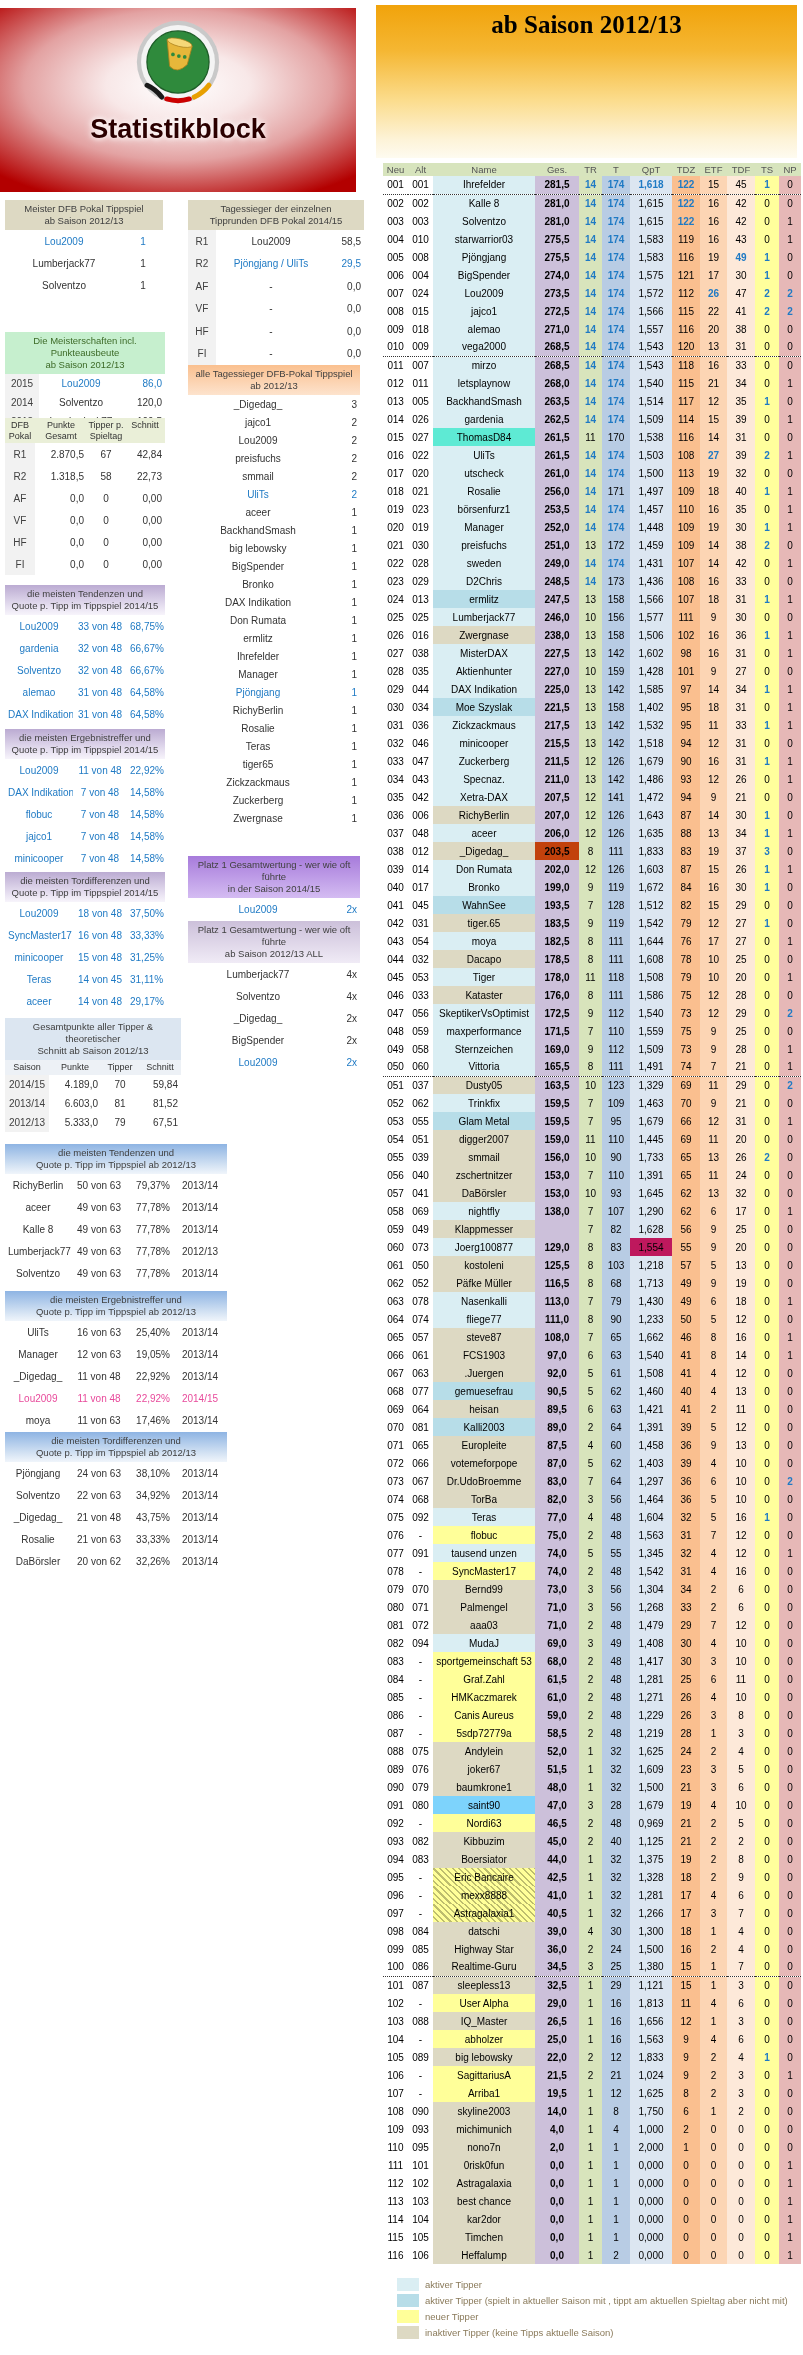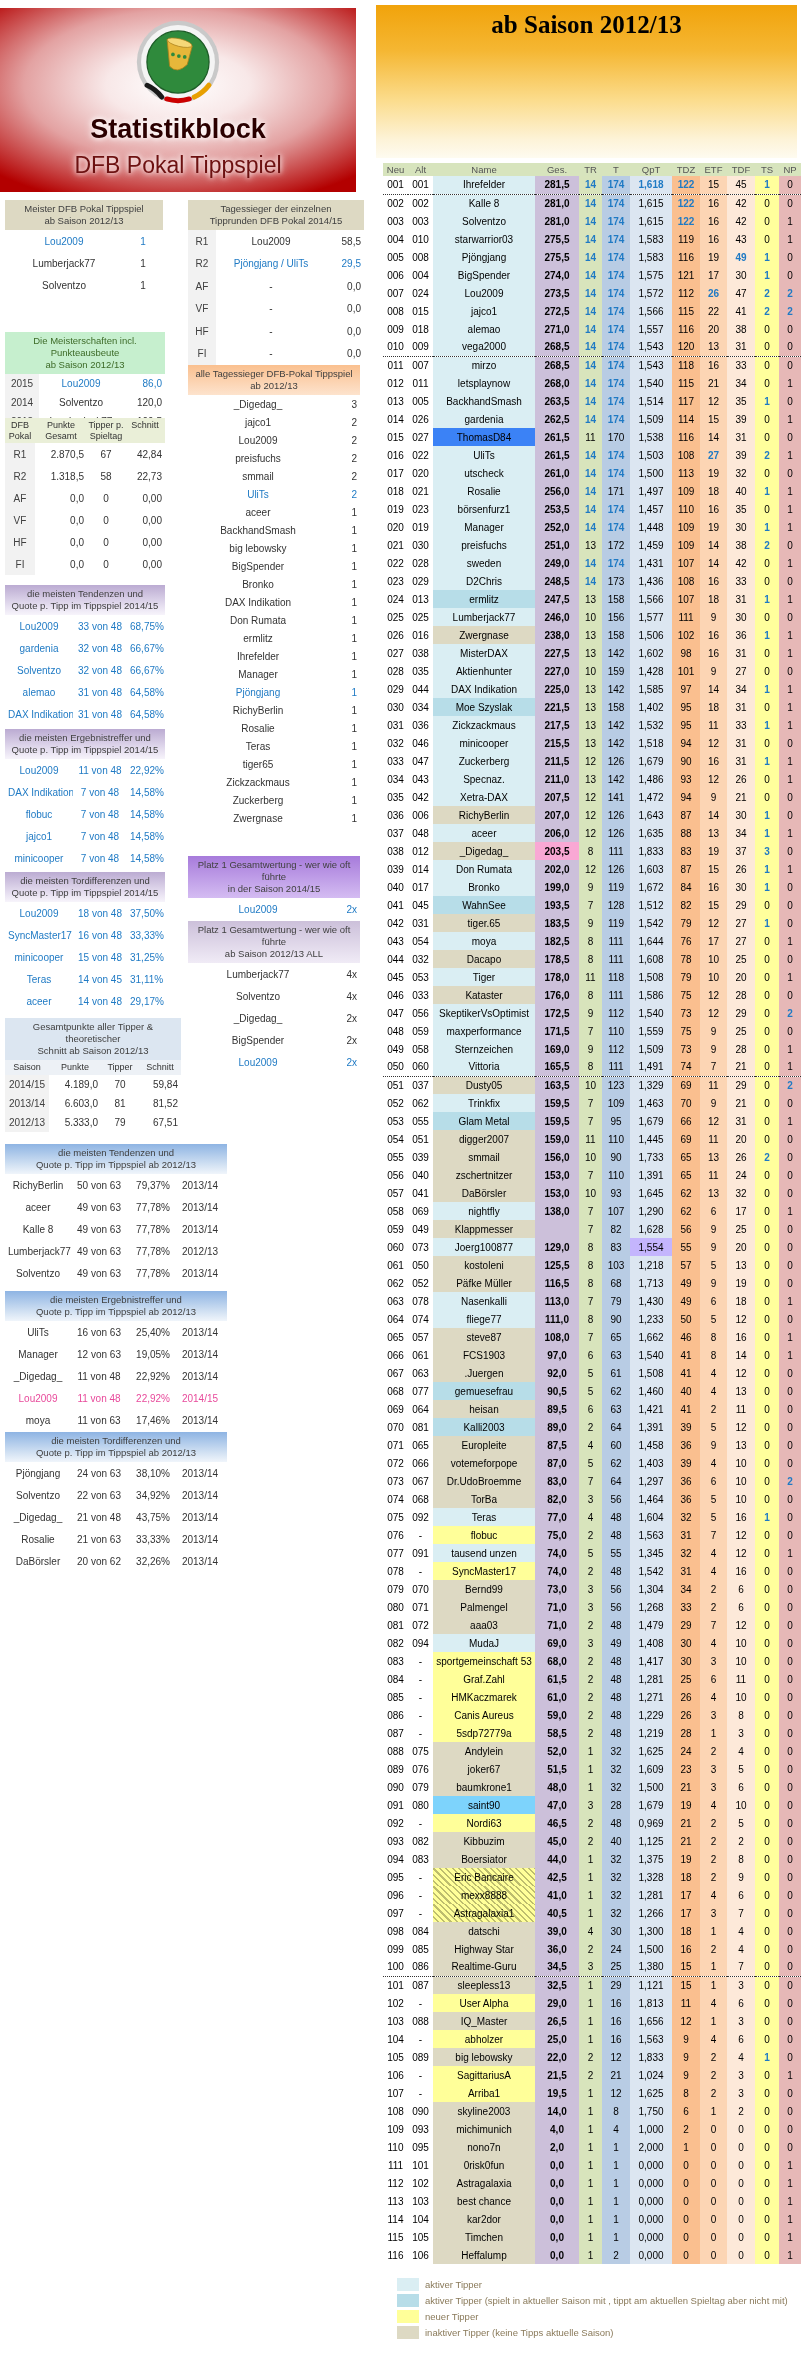--- a/index.html
+++ b/index.html
@@ -76,21 +76,20 @@
         <ellipse cx="52" cy="27" rx="15" ry="4.5" fill="#f6d878" stroke="#a87f1d" stroke-width="0.8" transform="rotate(14 52 27)"></ellipse>
         <circle cx="44" cy="41" r="2.2" fill="#2f8a3c"></circle>
         <circle cx="51" cy="43" r="2.2" fill="#2f8a3c"></circle>
         <circle cx="58" cy="44" r="2.2" fill="#2f8a3c"></circle>
         <path d="M30.6 91.7 A46 46 0 0 0 13.2 77.7" stroke="#1a1a1a" stroke-width="6" fill="none" stroke-linecap="round"></path>
         <path d="M63.4 94 A46 46 0 0 1 36.6 94" stroke="#cc0000" stroke-width="6" fill="none" stroke-linecap="round"></path>
         <path d="M86.7 77.7 A46 46 0 0 1 69.4 91.7" stroke="#e8a000" stroke-width="6" fill="none" stroke-linecap="round"></path>
       </svg>
     </div>
     <div class="hero-title">Statistikblock</div>
-    <div class="hero-sub">DFB Pokal Tippspiel</div>
   </div>
 
   <div id="left-sections">
       <div class="section" id="s1" style="top: 200px; left: 5px; width: 158px;">
         <div class="shdr hdr-tan">
           <div>Meister DFB Pokal Tippspiel</div>
           <div>ab Saison 2012/13</div>
         </div>
         <div class="srow blue">
           <span class="scell" style="width: 118px; text-align: center;">Lou2009</span>
@@ -826,21 +825,21 @@
           <td class="c-qpt" style="background: rgb(220, 230, 241);">1,509</td>
           <td class="c-tdz" style="background: rgb(250, 191, 143);">114</td>
           <td class="c-etf" style="background: rgb(252, 213, 180);">15</td>
           <td class="c-tdf" style="background: rgb(253, 233, 217);">39</td>
           <td class="c-ts" style="background: rgb(255, 255, 156);">0</td>
           <td class="c-np" style="background: rgb(230, 184, 183);">1</td>
         </tr>
         <tr>
           <td class="c-neu">015</td>
           <td class="c-alt">027</td>
-          <td class="c-name" style="background: #3b82f6;">ThomasD84</td>
+          <td class="c-name" style="background: #5eead4;">ThomasD84</td>
           <td class="c-ges" style="background: rgb(204, 192, 218);">261,5</td>
           <td class="c-tr" style="background: rgb(216, 228, 188);">11</td>
           <td class="c-t" style="background: rgb(184, 204, 228);">170</td>
           <td class="c-qpt" style="background: rgb(220, 230, 241);">1,538</td>
           <td class="c-tdz" style="background: rgb(250, 191, 143);">116</td>
           <td class="c-etf" style="background: rgb(252, 213, 180);">14</td>
           <td class="c-tdf" style="background: rgb(253, 233, 217);">31</td>
           <td class="c-ts" style="background: rgb(255, 255, 156);">0</td>
           <td class="c-np" style="background: rgb(230, 184, 183);">0</td>
         </tr>
@@ -1149,21 +1148,21 @@
           <td class="c-tdz" style="background: rgb(250, 191, 143);">88</td>
           <td class="c-etf" style="background: rgb(252, 213, 180);">13</td>
           <td class="c-tdf" style="background: rgb(253, 233, 217);">34</td>
           <td class="c-ts" style="background: rgb(255, 255, 156); color: rgb(31, 122, 196); font-weight: bold;">1</td>
           <td class="c-np" style="background: rgb(230, 184, 183);">1</td>
         </tr>
         <tr>
           <td class="c-neu">038</td>
           <td class="c-alt">012</td>
           <td class="c-name" style="background: rgb(221, 217, 195);">_Digedag_</td>
-          <td class="c-ges" style="background: #f9a8d4;">203,5</td>
+          <td class="c-ges" style="background: #c2410c;">203,5</td>
           <td class="c-tr" style="background: rgb(216, 228, 188);">8</td>
           <td class="c-t" style="background: rgb(184, 204, 228);">111</td>
           <td class="c-qpt" style="background: rgb(220, 230, 241);">1,833</td>
           <td class="c-tdz" style="background: rgb(250, 191, 143);">83</td>
           <td class="c-etf" style="background: rgb(252, 213, 180);">19</td>
           <td class="c-tdf" style="background: rgb(253, 233, 217);">37</td>
           <td class="c-ts" style="background: rgb(255, 255, 156); color: rgb(31, 122, 196); font-weight: bold;">3</td>
           <td class="c-np" style="background: rgb(230, 184, 183);">0</td>
         </tr>
         <tr>
@@ -1460,21 +1459,21 @@
           <td class="c-ts" style="background: rgb(255, 255, 156);">0</td>
           <td class="c-np" style="background: rgb(230, 184, 183);">0</td>
         </tr>
         <tr>
           <td class="c-neu">060</td>
           <td class="c-alt">073</td>
           <td class="c-name" style="background: rgb(218, 238, 243);">Joerg100877</td>
           <td class="c-ges" style="background: rgb(204, 192, 218);">129,0</td>
           <td class="c-tr" style="background: rgb(216, 228, 188);">8</td>
           <td class="c-t" style="background: rgb(184, 204, 228);">83</td>
-          <td class="c-qpt" style="background: #c4b5fd;">1,554</td>
+          <td class="c-qpt" style="background: #be185d;">1,554</td>
           <td class="c-tdz" style="background: rgb(250, 191, 143);">55</td>
           <td class="c-etf" style="background: rgb(252, 213, 180);">9</td>
           <td class="c-tdf" style="background: rgb(253, 233, 217);">20</td>
           <td class="c-ts" style="background: rgb(255, 255, 156);">0</td>
           <td class="c-np" style="background: rgb(230, 184, 183);">0</td>
         </tr>
         <tr>
           <td class="c-neu">061</td>
           <td class="c-alt">050</td>
           <td class="c-name" style="background: rgb(221, 217, 195);">kostoleni</td>

